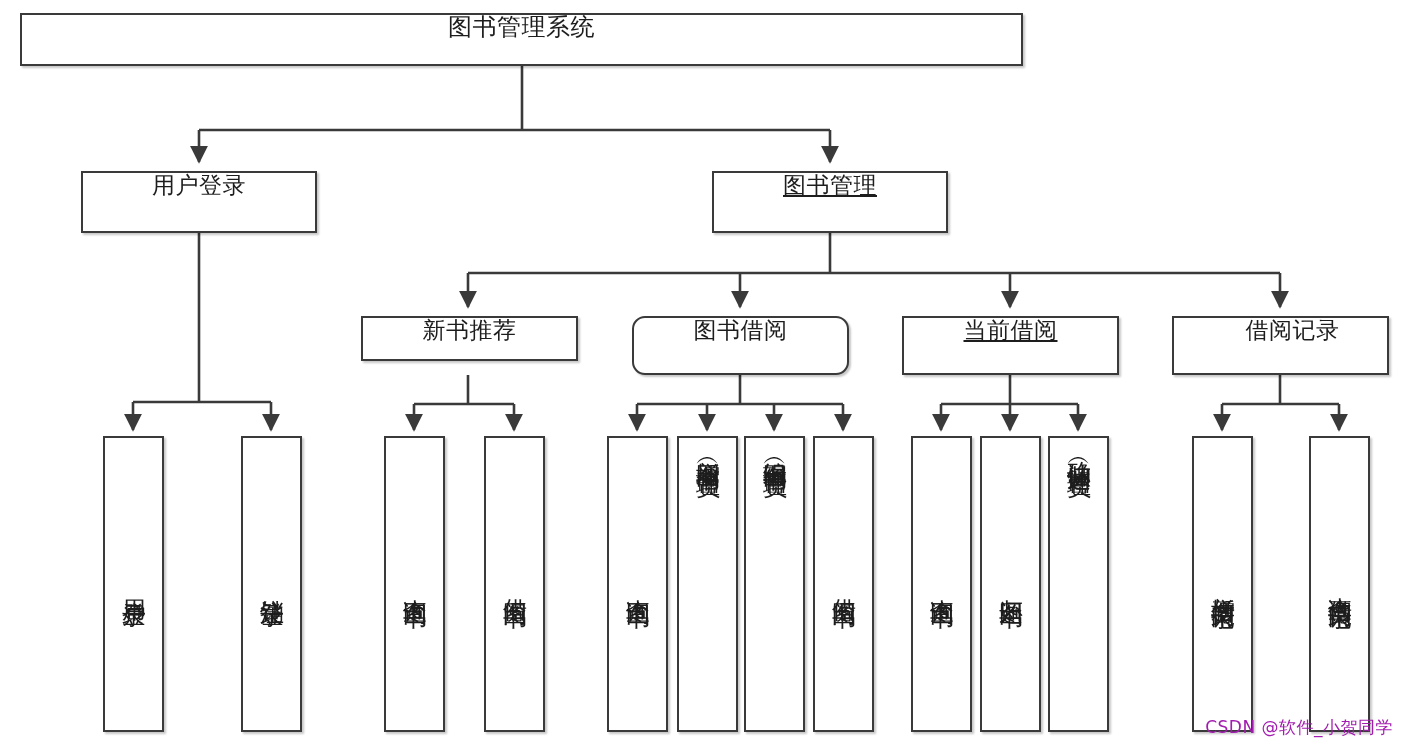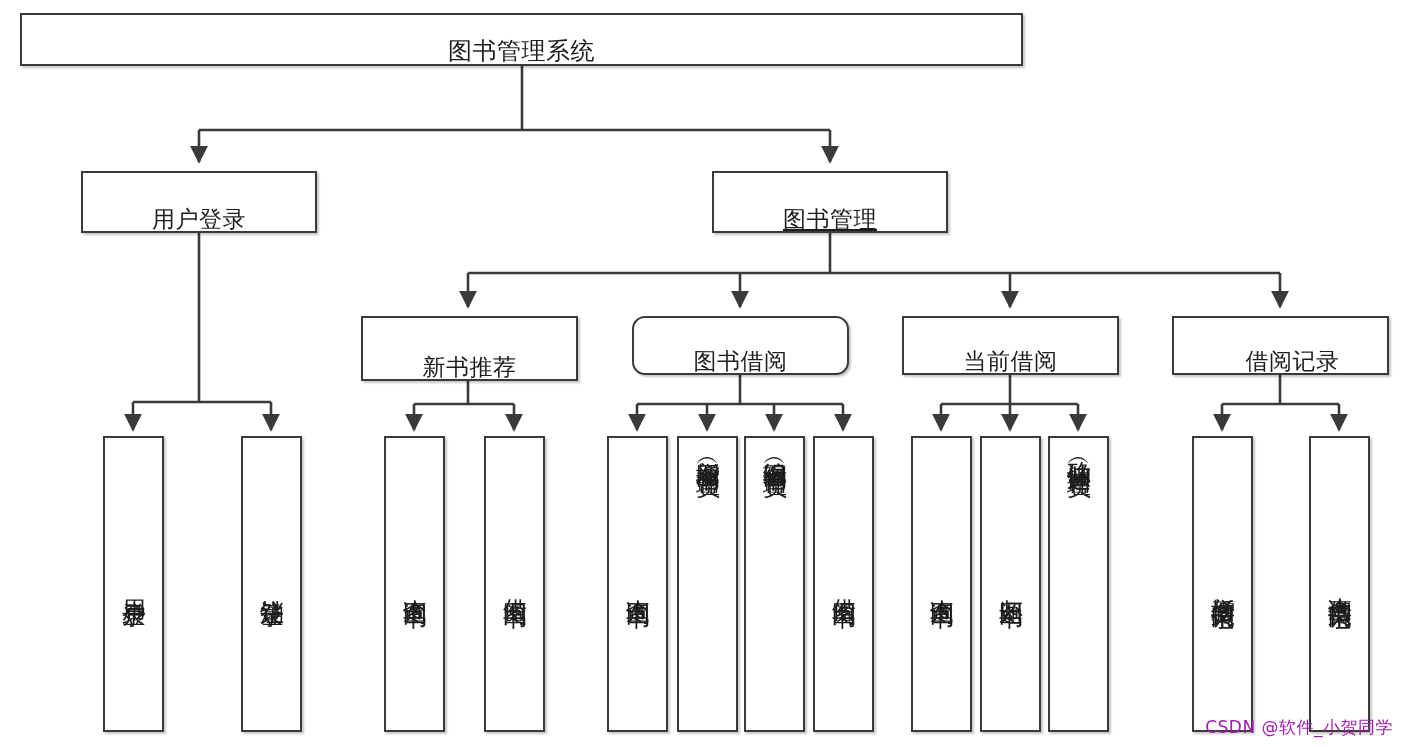--- a/index.html
+++ b/index.html
@@ -24,21 +24,21 @@
     height: 747px;
     pointer-events: none;
   }
   .node {
     position: absolute;
     box-sizing: border-box;
     background: #ffffff;
     border: 2.5px solid #3a3a3a;
     box-shadow: 2px 2px 2px rgba(0,0,0,0.22);
     display: flex;
-    align-items: flex-end;
+    align-items: flex-start;
     justify-content: center;
     color: #1d1d1d;
     z-index: 2;
   }
   .node .label {
     display: block;
     line-height: 1.06;
     text-align: center;
     white-space: nowrap;
   }
@@ -138,27 +138,27 @@
     <span class="label">图书管理系统</span>
   </div>
 
   <div class="node h" style="left:81px; top:171px; width:236px; height:62px;">
     <span class="label">用户登录</span>
   </div>
   <div class="node h" style="left:712px; top:171px; width:236px; height:62px;text-decoration:underline;">
     <span class="label">图书管理</span>
   </div>
 
-  <div class="node h" style="left:361px; top:316px; width:217px; height:65px;">
+  <div class="node h" style="left:361px; top:316px; width:217px; height:45px;">
     <span class="label">新书推荐</span>
   </div>
   <div class="node h" style="left:632px; top:316px; width:217px; height:59px;border-radius:13px;">
     <span class="label">图书借阅</span>
   </div>
-  <div class="node h" style="left:902px; top:316px; width:217px; height:59px;">
+  <div class="node h" style="left:902px; top:316px; width:217px; height:59px;text-decoration:underline;">
     <span class="label">当前借阅</span>
   </div>
   <div class="node h" style="left:1172px; top:316px; width:217px; height:59px;padding-left:24px;">
     <span class="label">借阅记录</span>
   </div>
 
   <div class="node v mid" style="left:103px; top:436px; width:61px; height:296px;">
     <span class="label">用户登录</span>
   </div>
   <div class="node v mid" style="left:241px; top:436px; width:61px; height:296px;">

